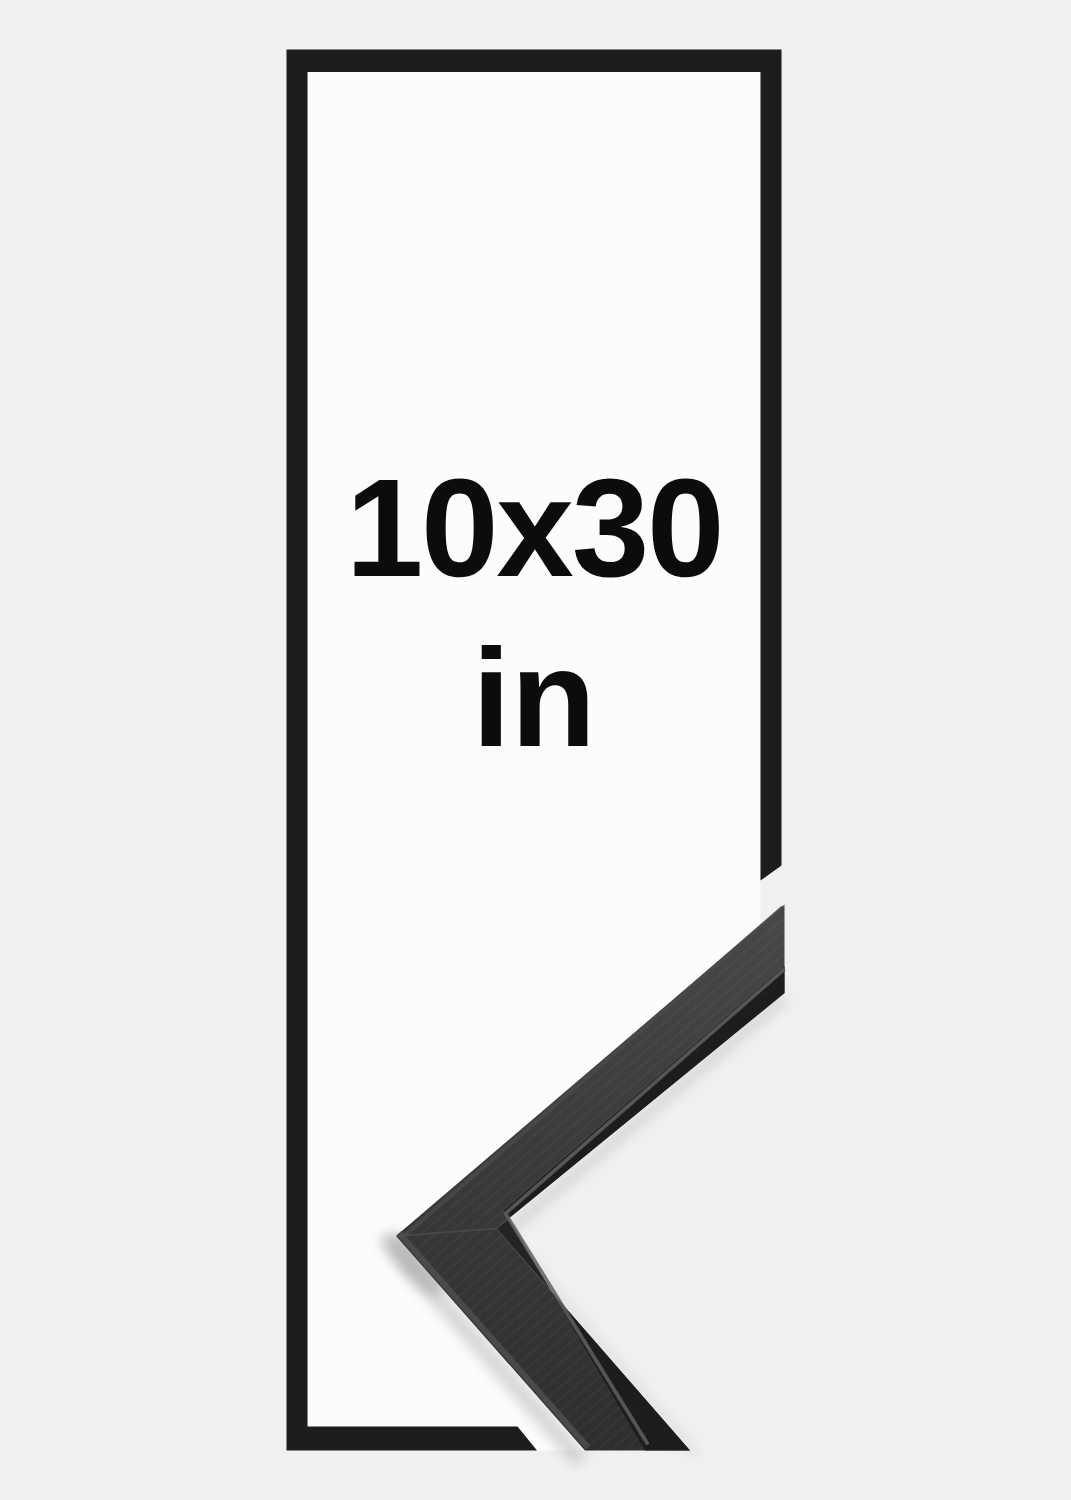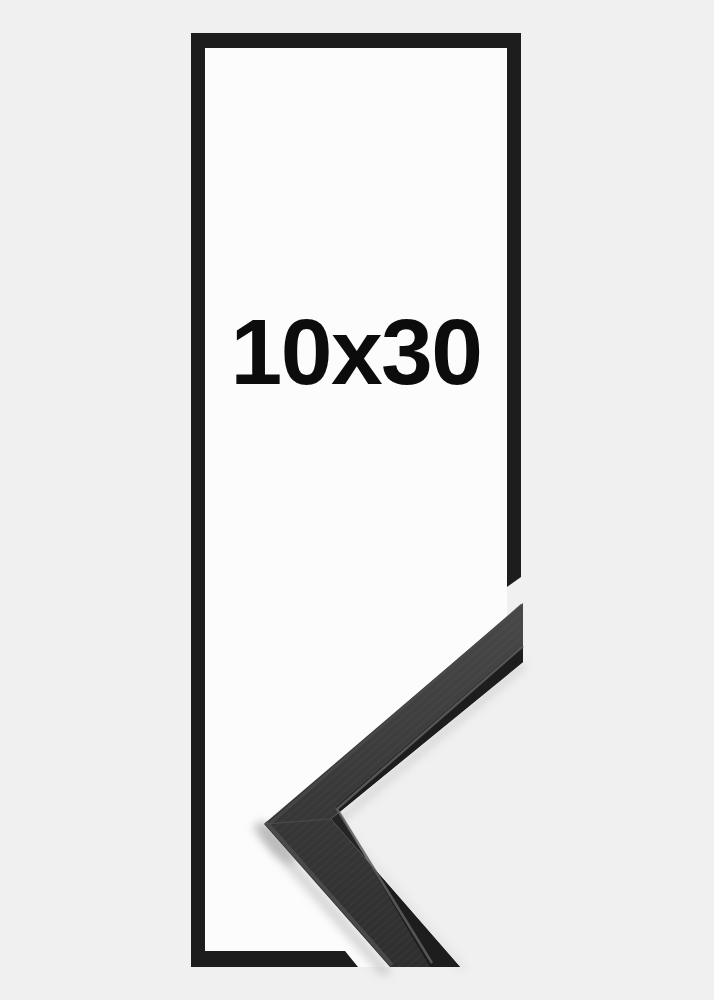--- a/index.html
+++ b/index.html
@@ -82,15 +82,16 @@
       <polygon points="523,644 336,807 430,967 460,967 331,819 523,662" opacity="0.96" fill="#1c1c1c"></polygon>
       <polyline points="523,646 337,809 432,963" fill="none" stroke-width="2.5" opacity="0.85" stroke="#5f5f5f"></polyline>
       <path d="M266,822 L392,965" stroke="#4d4d4d" stroke-width="4" fill="none" opacity="0.85"></path>
       <path d="M522,605 L267,826" stroke="#484848" stroke-width="3" fill="none" opacity="0.8"></path>
       <path d="M265,824 L330,819" stroke="#565656" stroke-width="1.5" fill="none" opacity="0.5"></path>
     </g>
   </svg>
 
   <div class="dim-text">
     <div class="dim-line size" style="color: rgb(12, 12, 12);">10x30</div>
+    <div class="dim-line unit" style="color: rgb(12, 12, 12);">in</div>
   </div>
 
 </div>
 
 </body></html>

